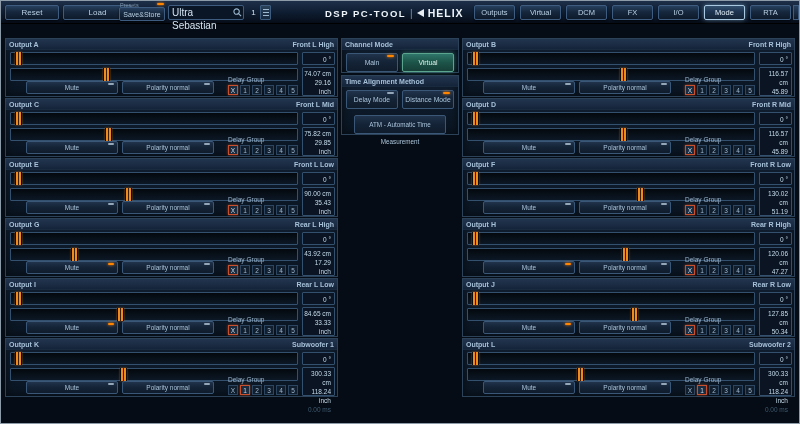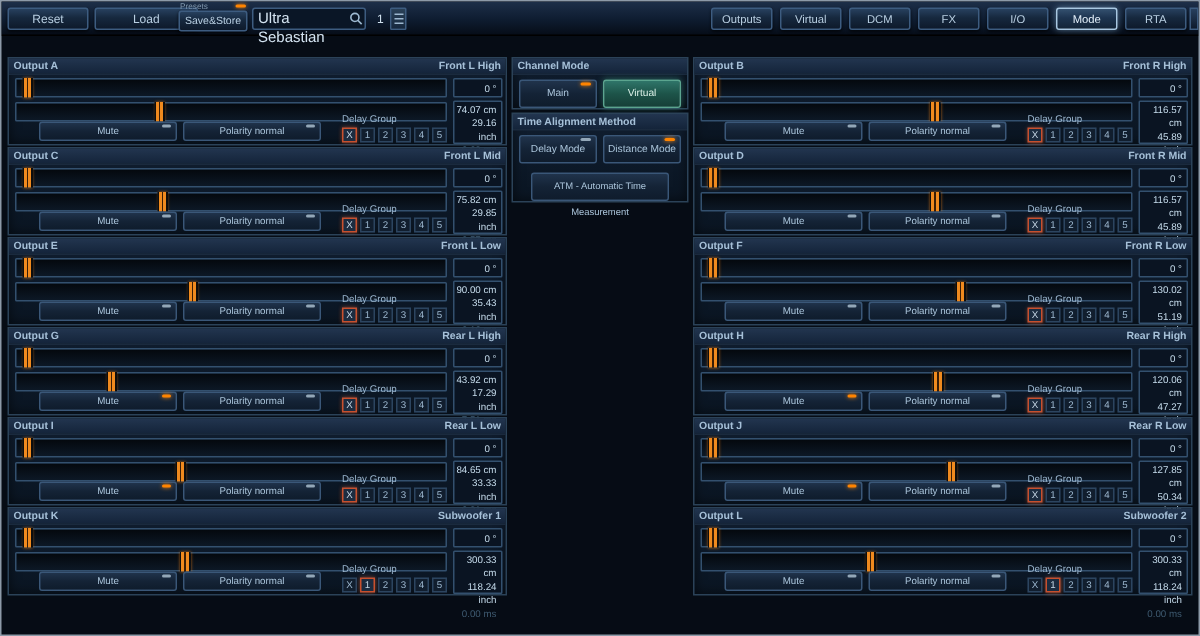--- a/index.html
+++ b/index.html
@@ -179,20 +179,26 @@
     <div class="tb-save-label">Presets</div>
     <div class="tb-save-led"></div>
     <div class="tb-btn tb-save">Save&amp;Store</div>
     <div class="tb-field">Ultra Sebastian</div>
     <svg class="tb-search" viewBox="0 0 10 10">
       <circle cx="4" cy="4" r="3" fill="none" stroke="#9db8d0" stroke-width="1.2"></circle>
       <line x1="6.2" y1="6.2" x2="9" y2="9" stroke="#9db8d0" stroke-width="1.2"></line>
     </svg>
     <div class="tb-slot">1</div>
     <div class="tb-doc"></div>
+    <div class="logo">
+      <span class="logo-dsp">DSP PC-TOOL</span>
+      <span class="logo-sep">|</span>
+      <span class="logo-mark"></span>
+      <span class="logo-helix">HELIX</span>
+    </div>
     <div class="tb-nav" id="tb-nav">
         <div class="tb-nav-btn">Outputs</div>
         <div class="tb-nav-btn">Virtual</div>
         <div class="tb-nav-btn">DCM</div>
         <div class="tb-nav-btn">FX</div>
         <div class="tb-nav-btn">I/O</div>
         <div class="tb-nav-btn active">Mode</div>
         <div class="tb-nav-btn">RTA</div>
       </div>
     <div class="tb-edge"></div>

